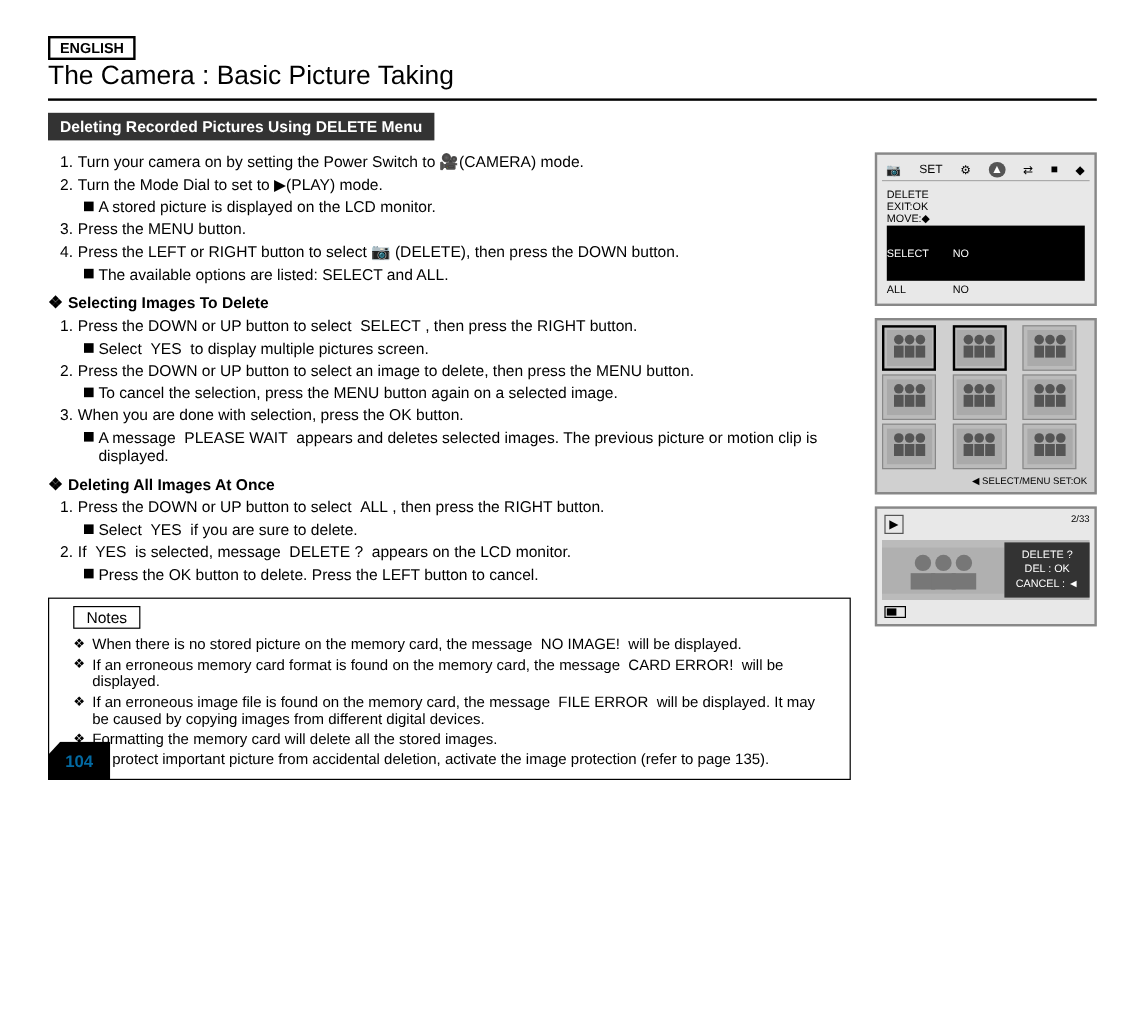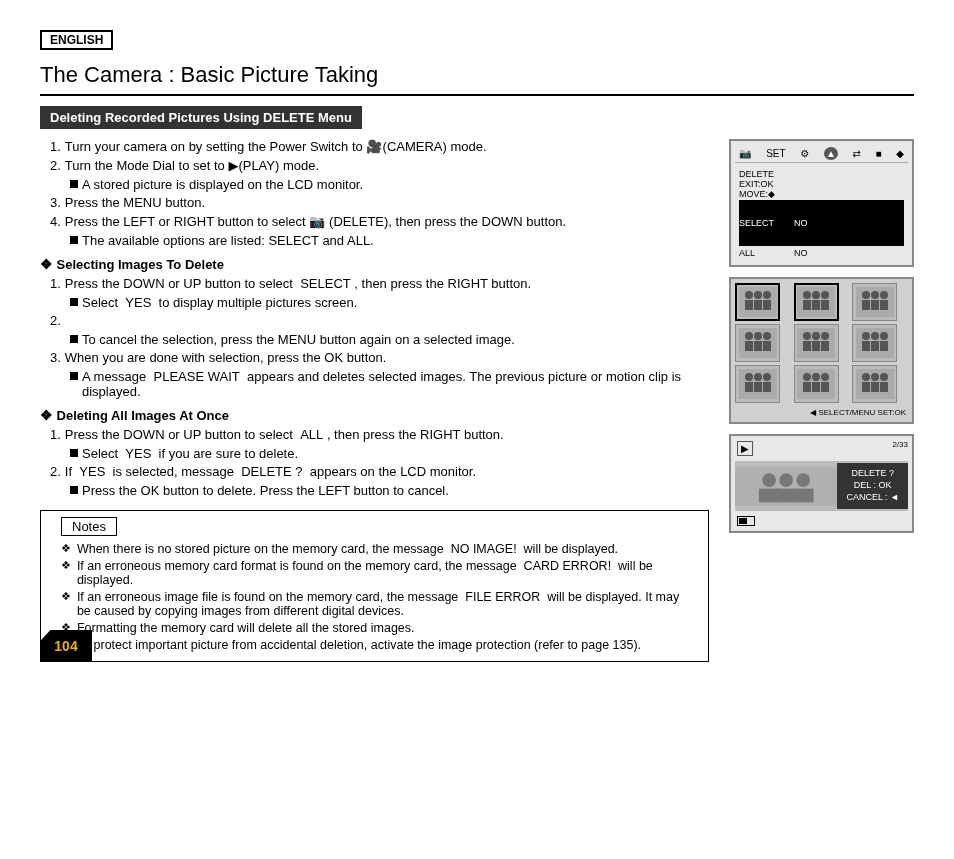--- a/index.html
+++ b/index.html
@@ -16,21 +16,21 @@
     .page-container {
       padding: 30px 40px 20px 40px;
       position: relative;
     }
     .english-badge {
       border: 2px solid #000;
       display: inline-block;
       padding: 1px 8px;
       font-weight: bold;
       font-size: 12px;
-      margin-bottom: 12px;
+      margin-bottom: 0;
     }
     .page-title {
       font-size: 22px;
       font-weight: normal;
       border-bottom: 2px solid #000;
       padding-bottom: 6px;
       margin-bottom: 10px;
     }
     .section-header {
       background: #333;
@@ -248,20 +248,21 @@
         <div class="numbered-item">
           <span class="num">1.</span>
           <span>Press the DOWN or UP button to select &nbsp;SELECT&nbsp;, then press the RIGHT button.</span>
         </div>
         <div class="sub-item">
           <span class="black-square"></span>
           <span>Select &nbsp;YES&nbsp; to display multiple pictures screen.</span>
         </div>
         <div class="numbered-item">
           <span class="num">2.</span>
+          <span>Press the DOWN or UP button to select an image to delete, then press the MENU button.</span>
         </div>
         <div class="sub-item">
           <span class="black-square"></span>
           <span>To cancel the selection, press the MENU button again on a selected image.</span>
         </div>
         <div class="numbered-item">
           <span class="num">3.</span>
           <span>When you are done with selection, press the OK button.</span>
         </div>
         <div class="sub-item">
@@ -491,17 +492,17 @@
               <span style="background:#000; width:60%; height:100%; display:inline-block;"></span>
             </span>
           </span>
         </div>
       </div>
     </div>
   </div>
 
   
   <div style="position:absolute; bottom:20px; left:40px;">
-    <div style="background:#000; color:#eab308; font-weight:bold; font-size:14px; width:52px; height:32px; display:flex; align-items:center; justify-content:center; clip-path: polygon(20% 0%, 100% 0%, 100% 100%, 0% 100%, 0% 35%);">
+    <div style="background:#000; color:#0369a1; font-weight:bold; font-size:14px; width:52px; height:32px; display:flex; align-items:center; justify-content:center; clip-path: polygon(20% 0%, 100% 0%, 100% 100%, 0% 100%, 0% 35%);">
       <span>104</span>
     </div>
   </div>
 </div>
 
 </body></html>

